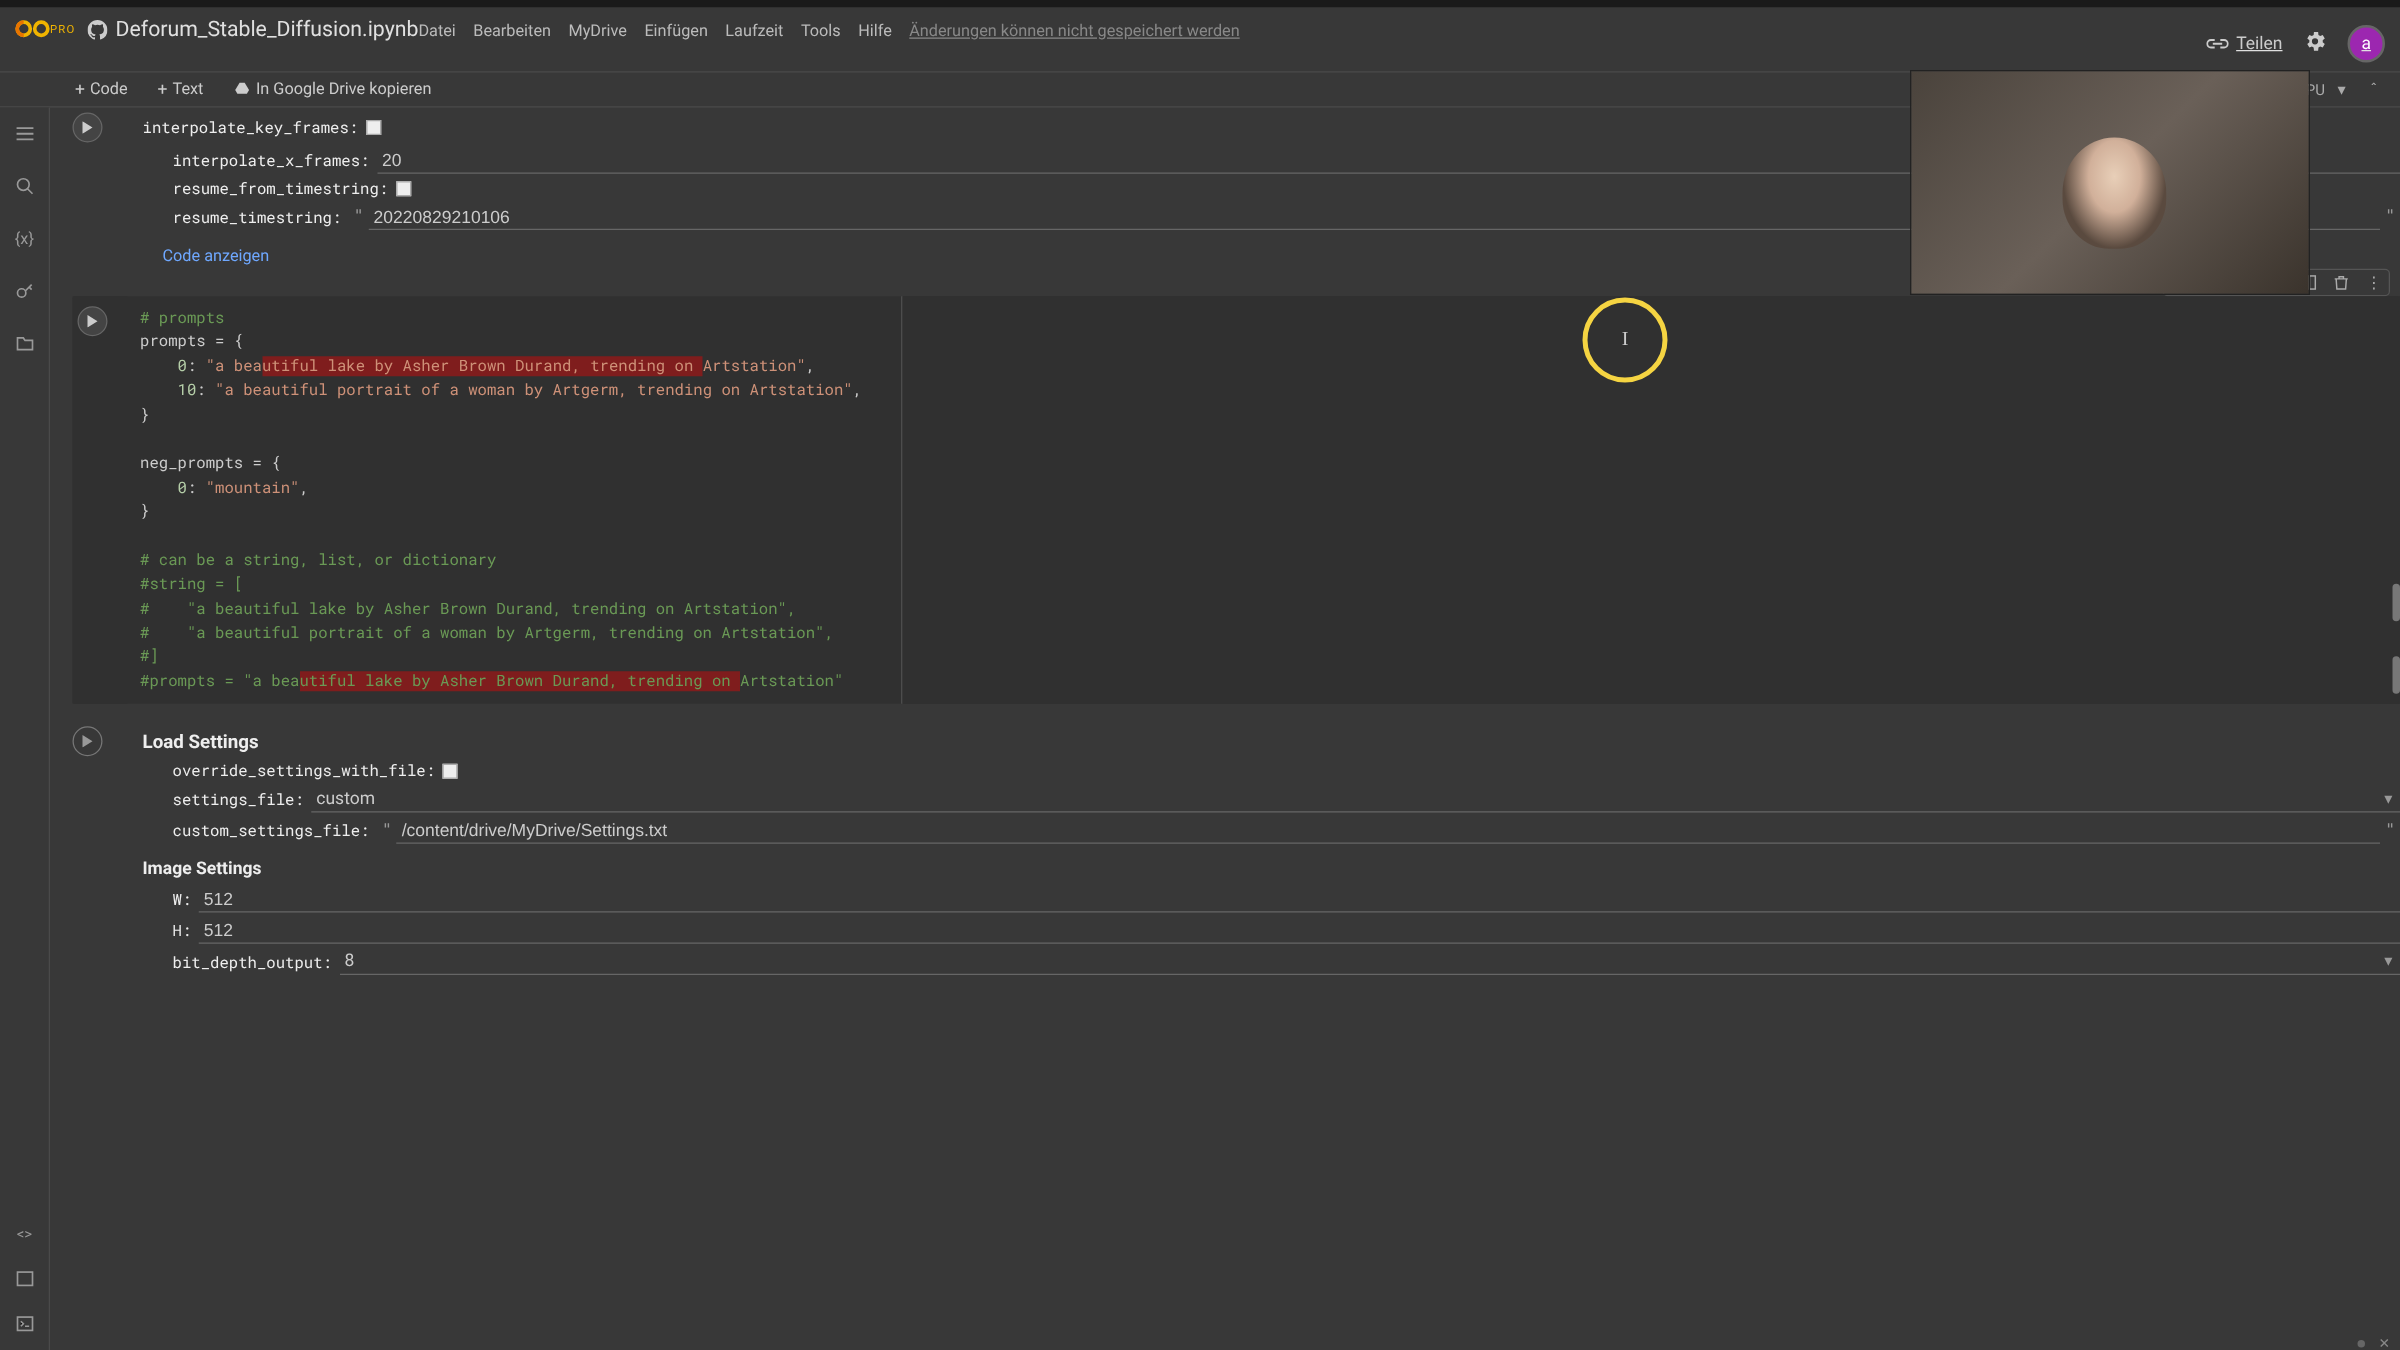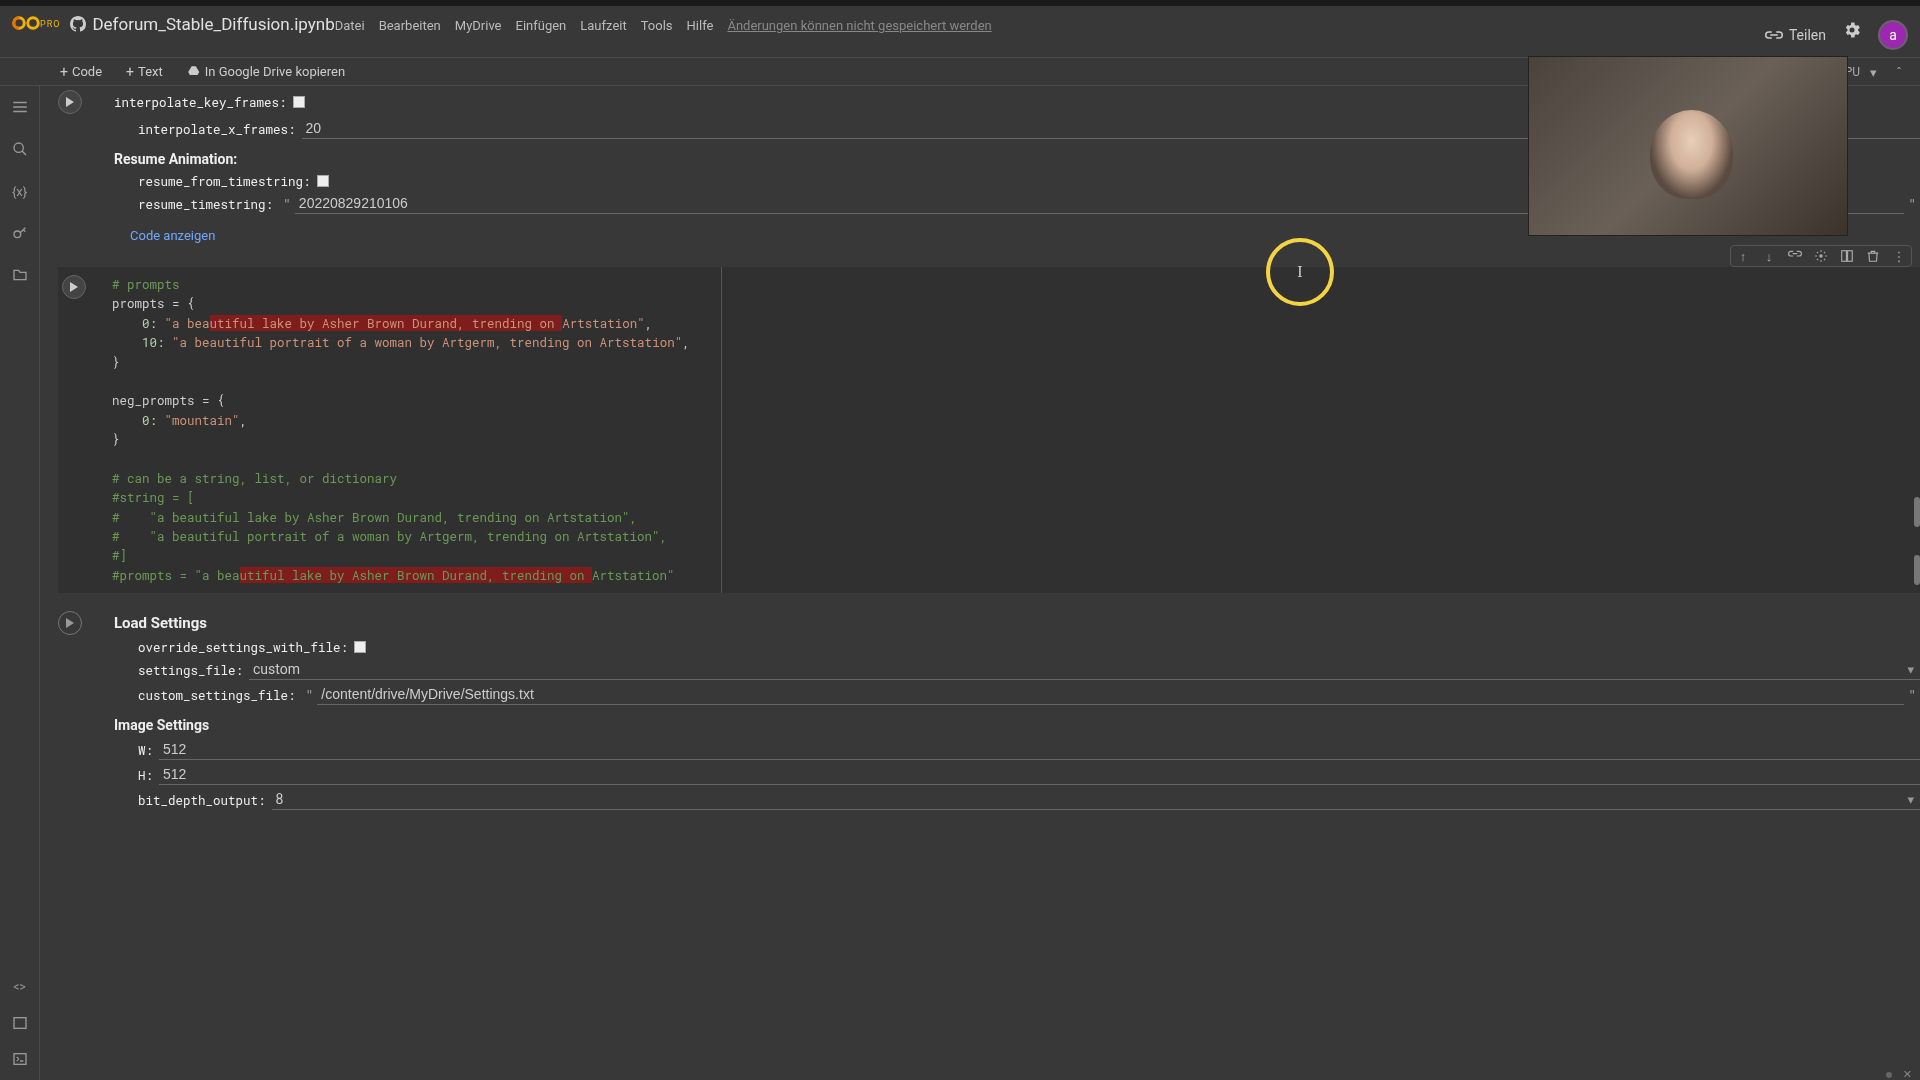--- a/index.html
+++ b/index.html
@@ -34,21 +34,21 @@
   letter-spacing: 1px;
   margin-top: 1px;
 }
 .title-col { display: flex; flex-direction: row; flex: 1; }
 .title-row { display: flex; align-items: center; gap: 6px; }
 .gh-icon { width: 16px; height: 16px; fill: #ccc; }
 .nb-title { color: #e0e0e0; font-size: 17px; }
 .menu-row { display: flex; gap: 14px; margin-top: 4px; font-size: 13px; color: #bbb; }
 .menu-row span { cursor: pointer; }
 .menu-warn { color: #888; text-decoration: underline; }
-.top-right { display: flex; gap: 16px; margin-top: 6px; }
+.top-right { display: flex; align-items: center; gap: 16px; margin-top: 6px; text-decoration: underline; }
 .chip-link { display: flex; align-items: center; gap: 6px; color: #ccc; font-size: 14px; cursor: pointer; }
 .gear-btn { cursor: pointer; color: #ccc; }
 .avatar {
   width: 30px; height: 30px; border-radius: 50%;
   background: #9c27b0; color: #fff;
   display: flex; align-items: center; justify-content: center;
   font-size: 14px; border: 2px solid #666;
 }
 .toolbar {
   height: 28px;
@@ -357,21 +357,20 @@
           </svg>
         </div>
       <span style="width:20px"></span>
       <span class="param-label">interpolate_key_frames:</span>
       <div class="checkbox"></div>
     </div>
     <div class="row indent">
       <span class="param-label">interpolate_x_frames:</span>
       <input class="val-input" value="20" style="">
     </div>
-    <div class="section-head">Resume Animation:</div>
     <div class="row indent">
       <span class="param-label">resume_from_timestring:</span>
       <div class="checkbox"></div>
     </div>
     <div class="row indent">
       <span class="param-label">resume_timestring:</span>
       <div class="quote-wrap">
         <span class="q">"</span>
         <input class="val-input" value="20220829210106" style="">
         <span class="q">"</span>

